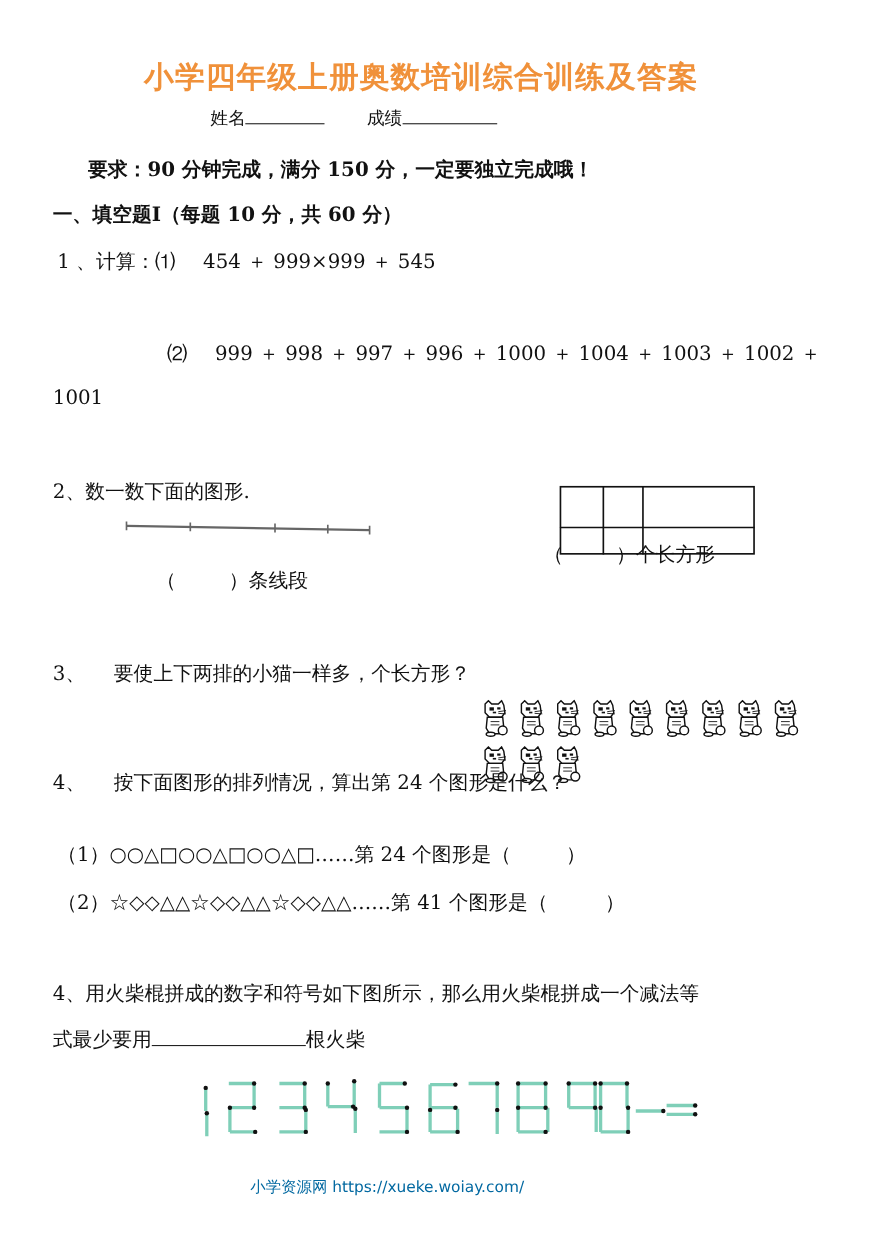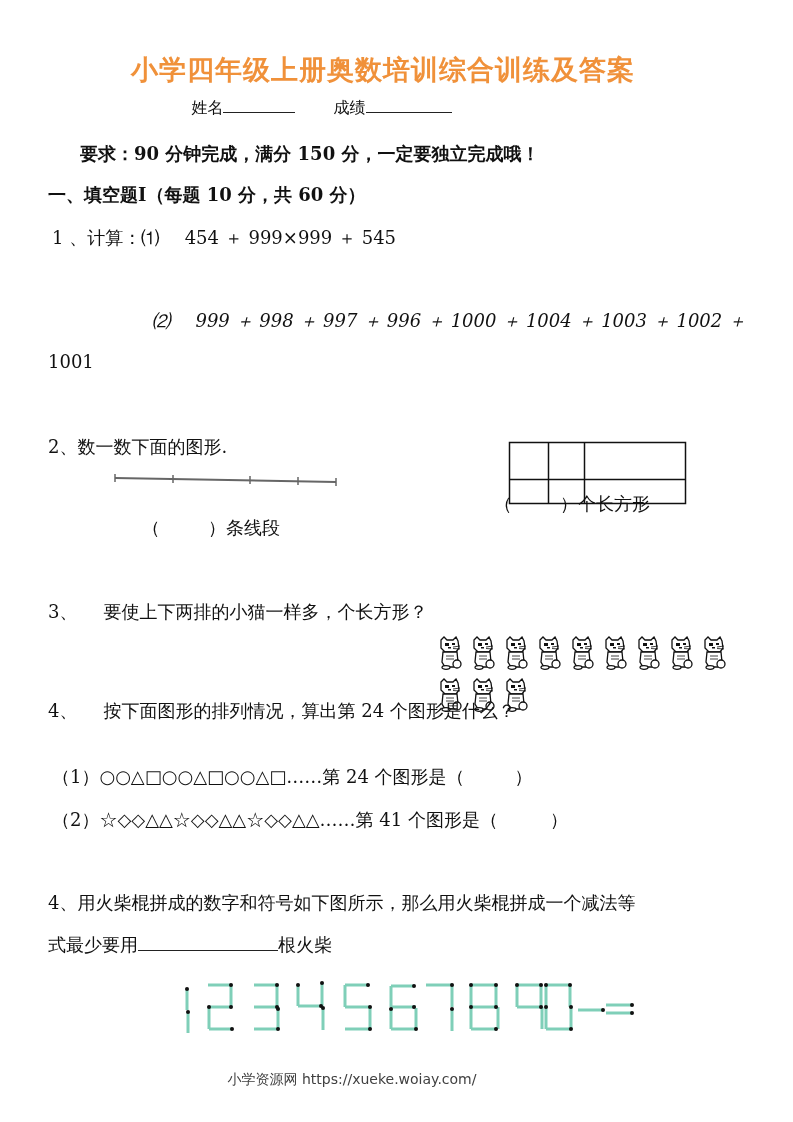--- a/index.html
+++ b/index.html
@@ -20,21 +20,21 @@
     .sec { top: 183px; left: 48px; font-size: 18px; font-weight: bold; }
     .q { font-size: 18px; }
     .line-svg, .rect-svg, .match-svg { position: absolute; }
     .paren-blank { display: inline-block; }
     .cat {
       position: absolute; width: 28px; height: 34px;
     }
     .footer {
       top: 1071px; left: 0; width: 704px; text-align: center;
       font-family: "DejaVu Sans", "Liberation Sans", sans-serif;
-      font-size: 14px; color: #404040;
+      font-size: 14px; color: #0369a1;
     }
     .underline { display:inline-block; border-bottom:1px solid #222; height: 16px; vertical-align: baseline; }
   </style>
 </head>
 <body>
 
 <div class="abs title">小学四年级上册奥数培训综合训练及答案</div>
 
 <div class="abs namerow">
   <span>姓名</span><span class="blank" style="width:72px;"></span>
@@ -44,21 +44,21 @@
 
 <div class="abs req">要求：90 分钟完成，满分 150 分，一定要独立完成哦！</div>
 
 <div class="abs sec">一、填空题Ⅰ（每题 10 分，共 60 分）</div>
 
 <div class="abs q" style="top:226px; left:52px;">
   <span>1 、计算：</span><span>⑴</span>
   <span style="display:inline-block;width:14px;"></span>
   <span>454 ＋ 999×999 ＋ 545</span>
 </div>
-<div class="abs q" style="top:309px; left:152px;font-style:italic;">
+<div class="abs q" style="top:309px; left:152px;">
   <span>⑵</span>
   <span style="display:inline-block;width:14px;"></span>
   <span>999 ＋ 998 ＋ 997 ＋ 996 ＋ 1000 ＋ 1004 ＋ 1003 ＋ 1002 ＋</span>
 </div>
 <div class="abs q" style="top:351px; left:48px;">1001</div>
 
 <div class="abs q" style="top:435px; left:48px;">2、数一数下面的图形.</div>
 
 <svg class="line-svg" style="left:110px; top:470px;" width="232" height="20">
   <line x1="5" y1="8" x2="226" y2="12" stroke="#666" stroke-width="2"></line>

